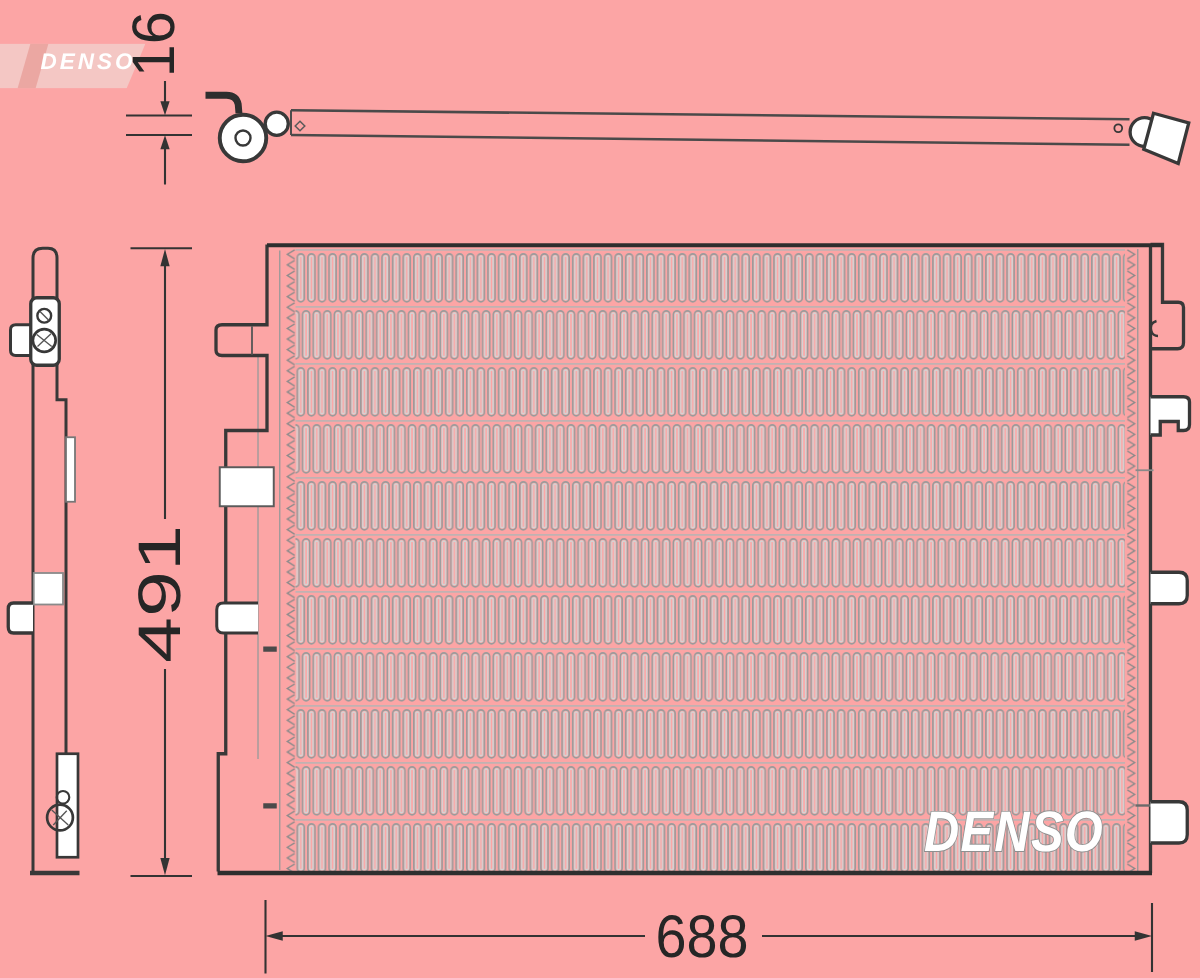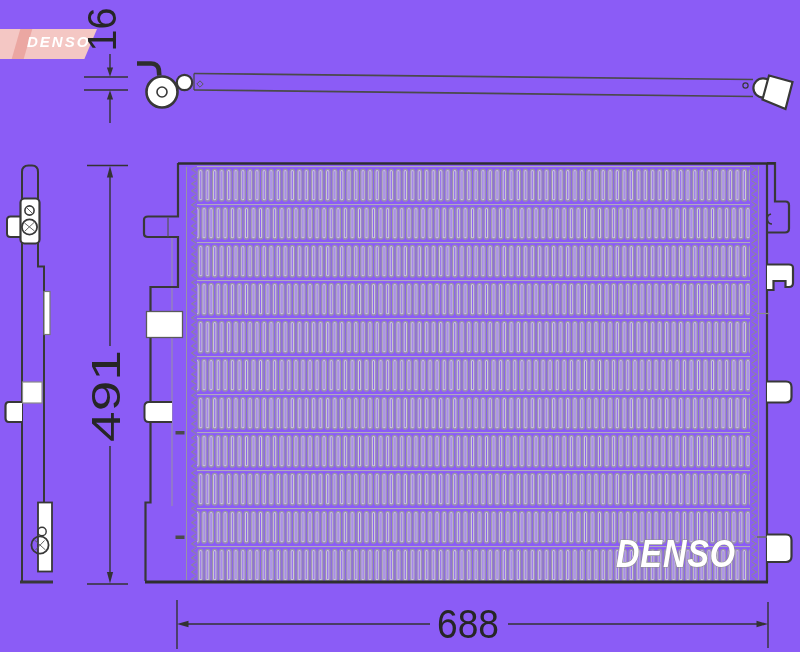--- a/index.html
+++ b/index.html
@@ -1,17 +1,17 @@
 <!DOCTYPE html>
 <html><head>
 <meta charset="utf-8">
 <style>
   html,body{margin:0;padding:0;background:#fff;}
   .stage{
-    position:relative;width:800px;height:652px;background:#8b5cf6;overflow:hidden;
+    position:relative;width:800px;height:652px;background:#fca5a5;overflow:hidden;
     font-family:"Liberation Sans", sans-serif;
   }
   .drawing-svg{position:absolute;left:0;top:0;}
   
   .logo{
     position:absolute;left:0;top:29px;width:97px;height:30px;
     background:#f4c7c4;
     clip-path:polygon(0 0,100% 0,87% 100%,0 100%);
   }
   .logo-slash{

